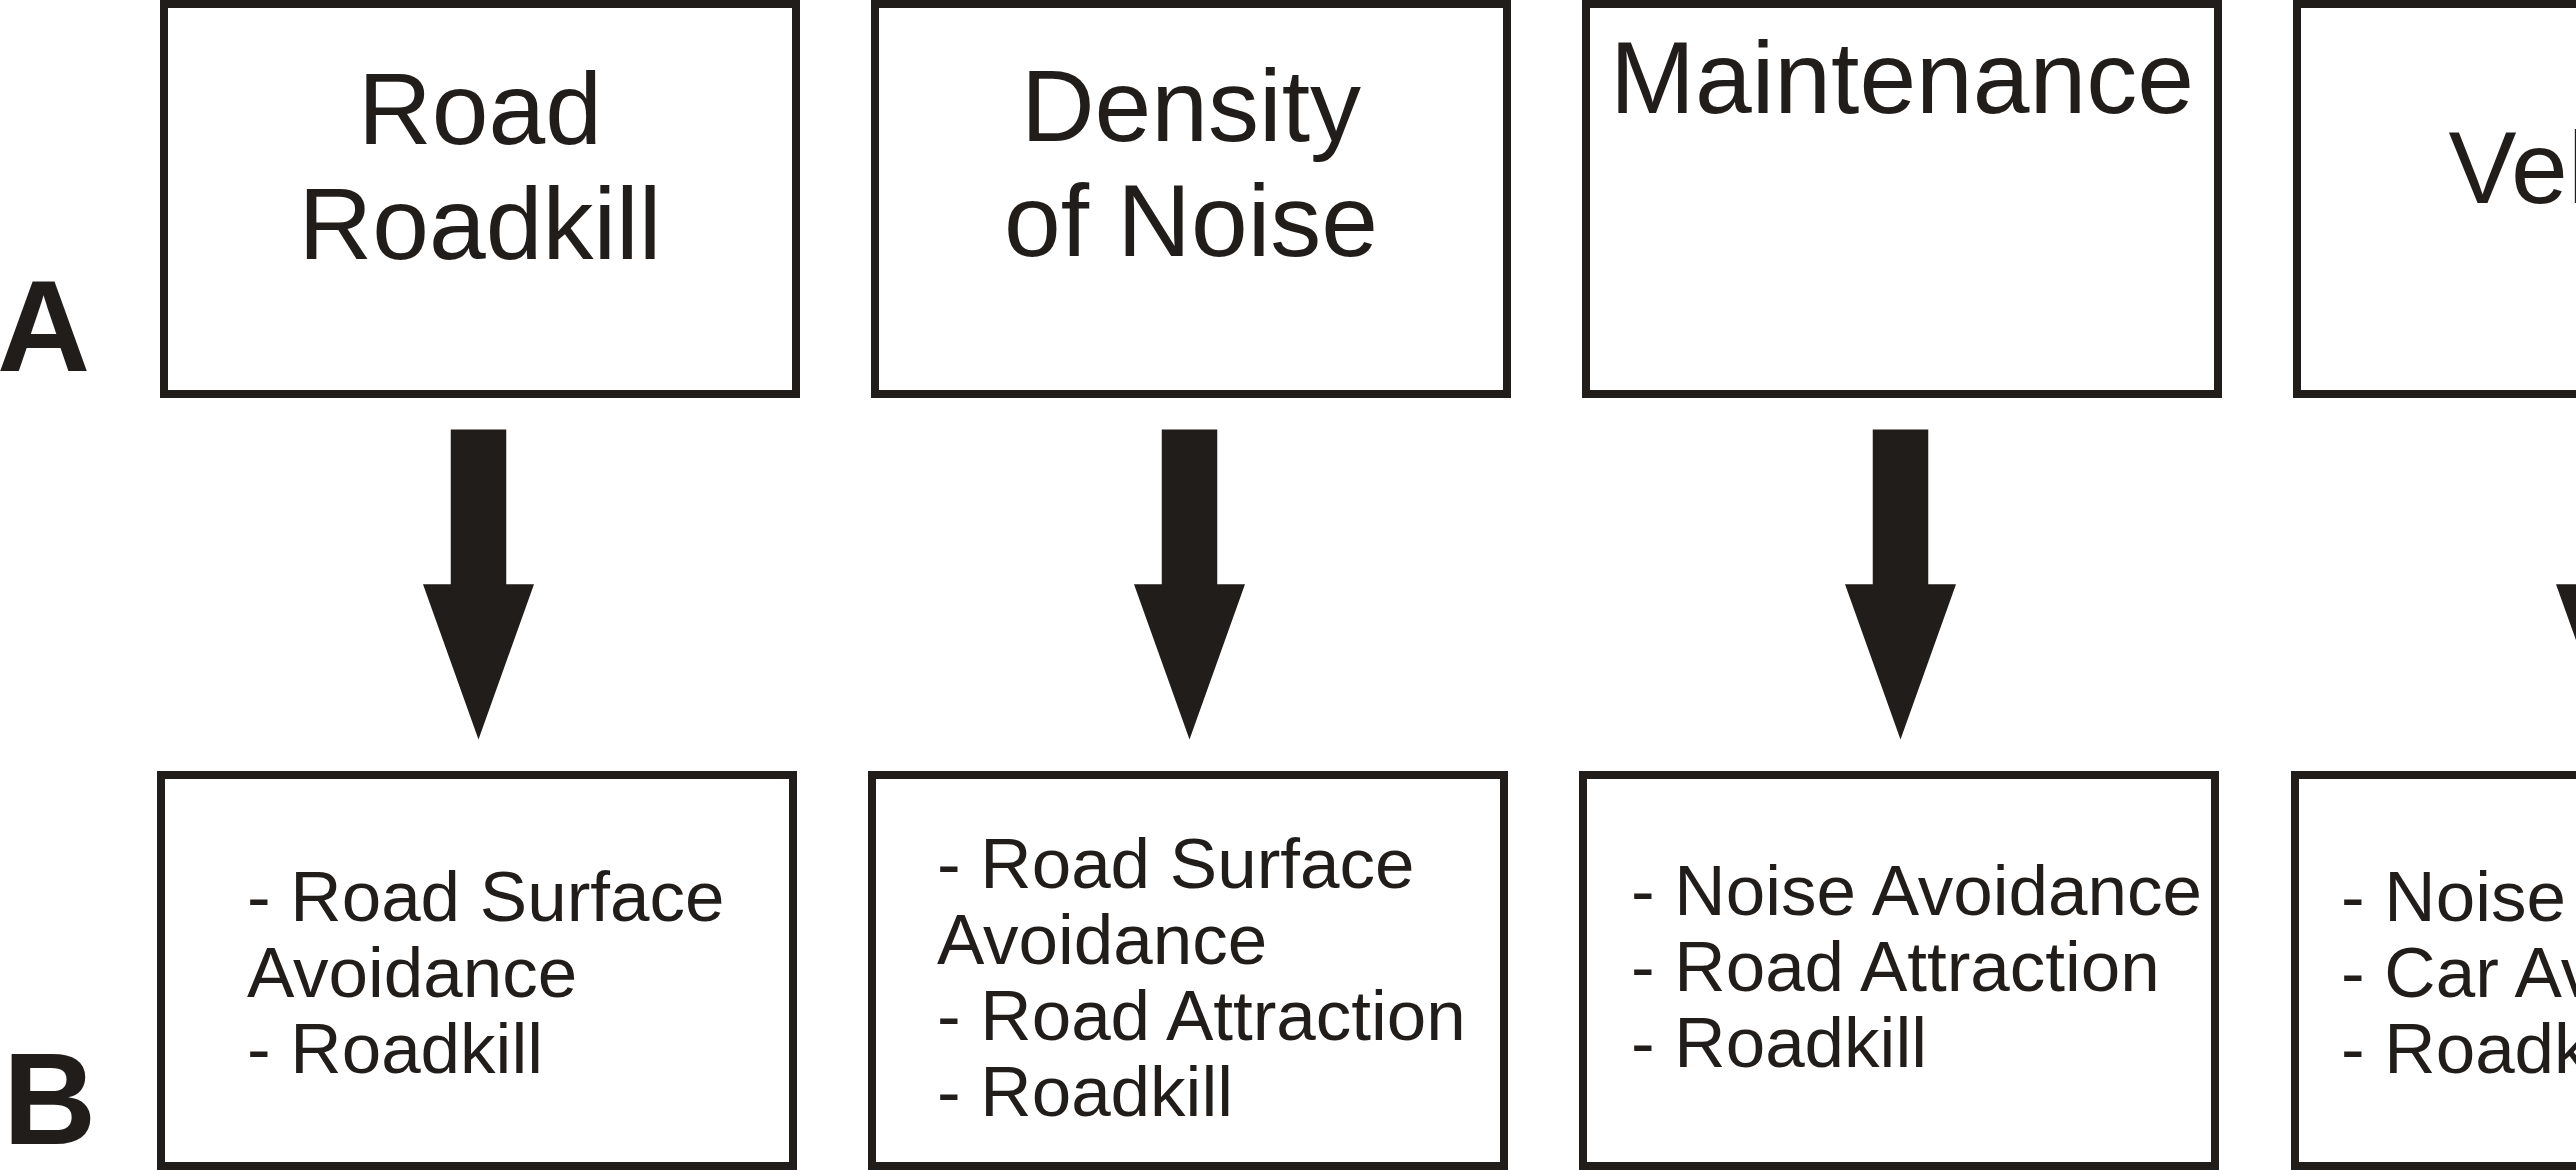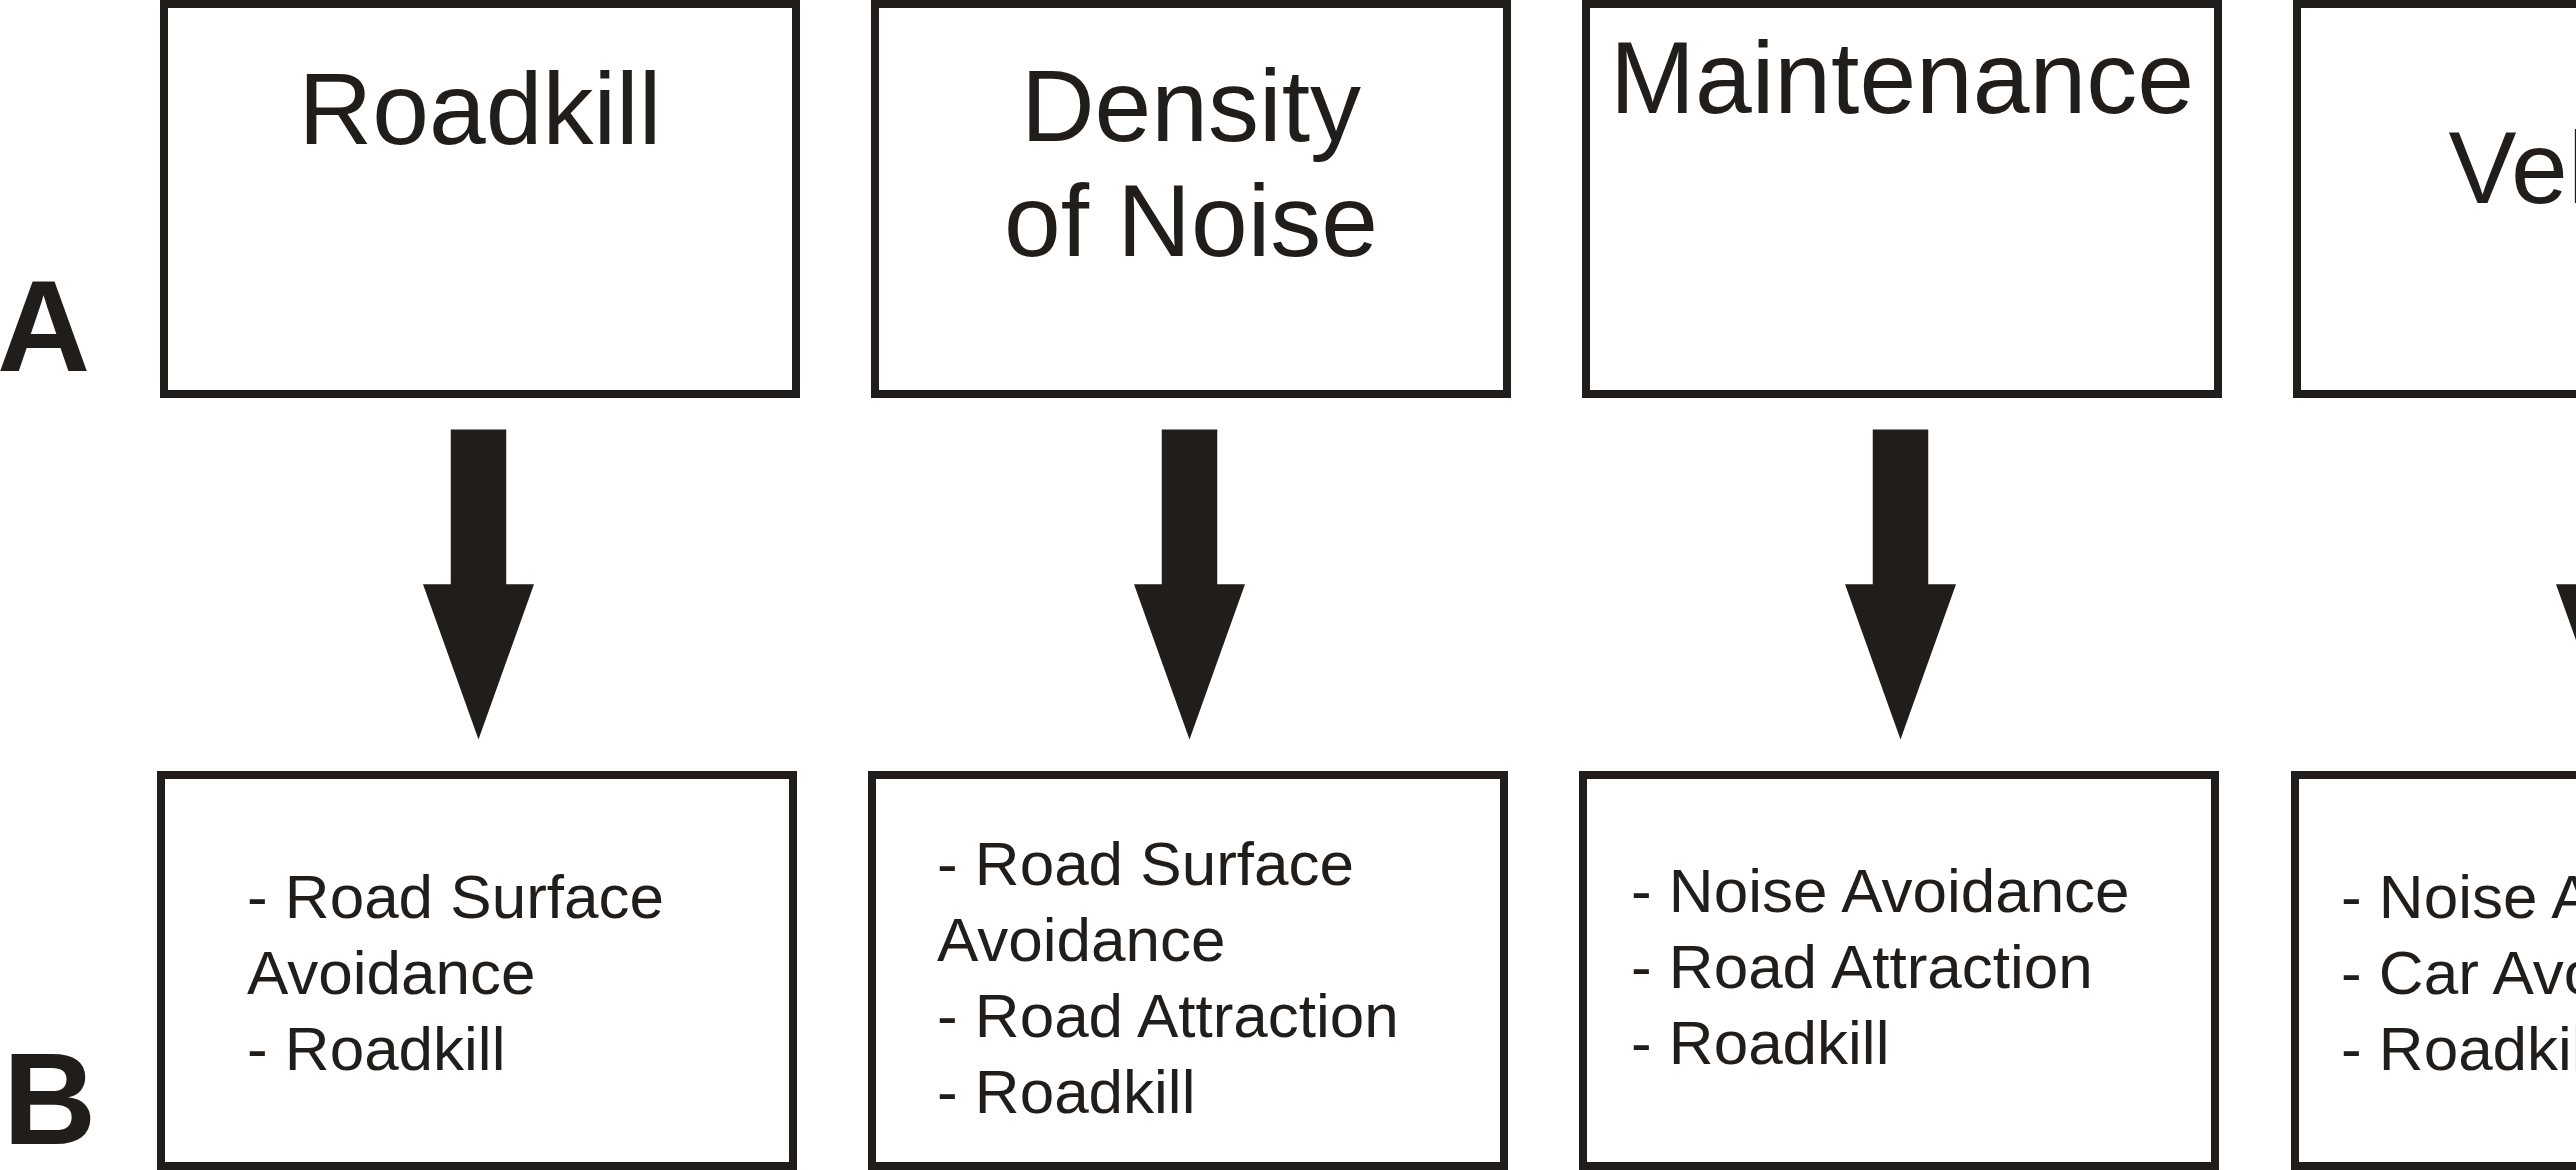--- a/index.html
+++ b/index.html
@@ -41,21 +41,21 @@
       right: 0;
       text-align: center;
       font-size: 102px;
       line-height: 115px;
       white-space: nowrap;
     }
     .title span { display: block; }
 
     .items {
       position: absolute;
-      font-size: 62px;
+      font-size: 71px;
       line-height: 76px;
       white-space: nowrap;
       margin: 0;
       padding: 0;
       list-style: none;
     }
     .items li { display: block; }
 
     .arrow {
       position: absolute;
@@ -66,20 +66,21 @@
     .arrow svg { display: block; }
   </style>
 </head>
 <body>
 
 <div id="label-a" class="row-label">A</div>
 <div id="label-b" class="row-label">B</div>
 
 <div class="box top-box" style="left:160px;">
   <div class="title" style="top:44px;">
+    <span>Road</span>
     <span>Roadkill</span>
   </div>
 </div>
 <div class="arrow" style="left:423px;">
   <svg width="111" height="311" viewBox="0 0 216 603">
       <polygon points="54,0 162,0 162,301 216,301 108,603 0,301 54,301" fill="#211d1a"></polygon>
     </svg>
 </div>
 <div class="box bottom-box" style="left:157px;">
   <ul class="items" style="left:82px; top:80px;">

